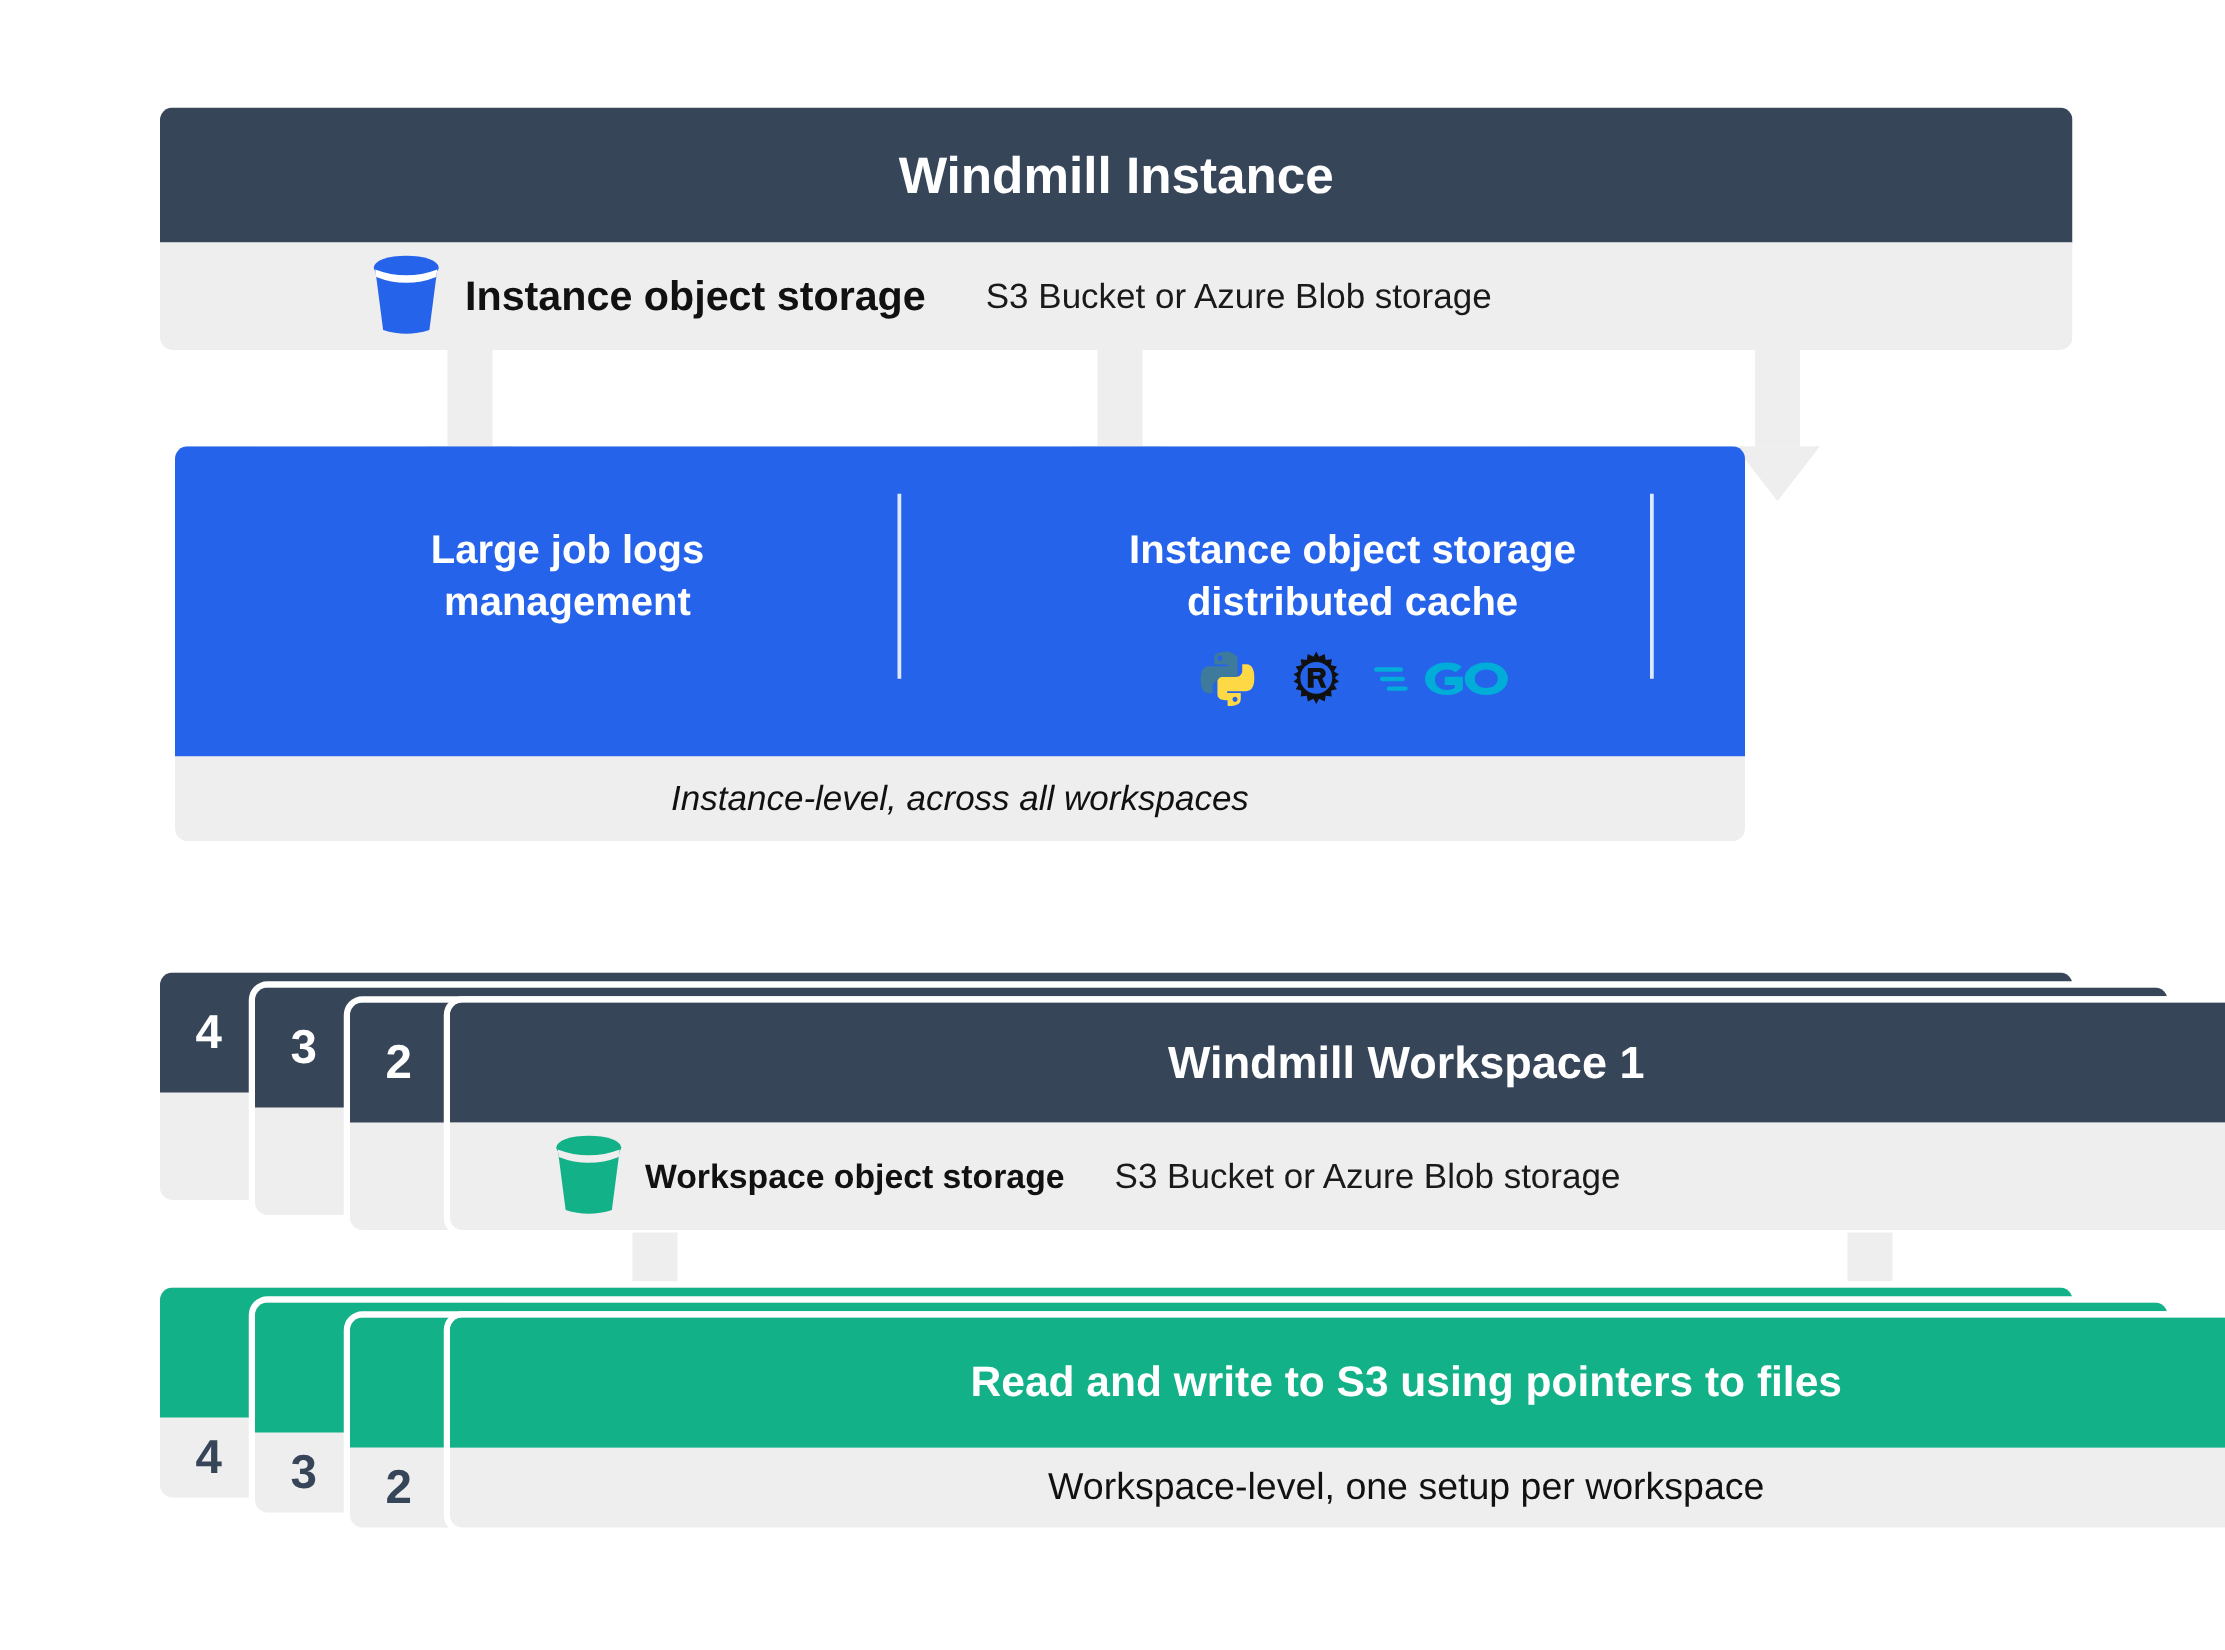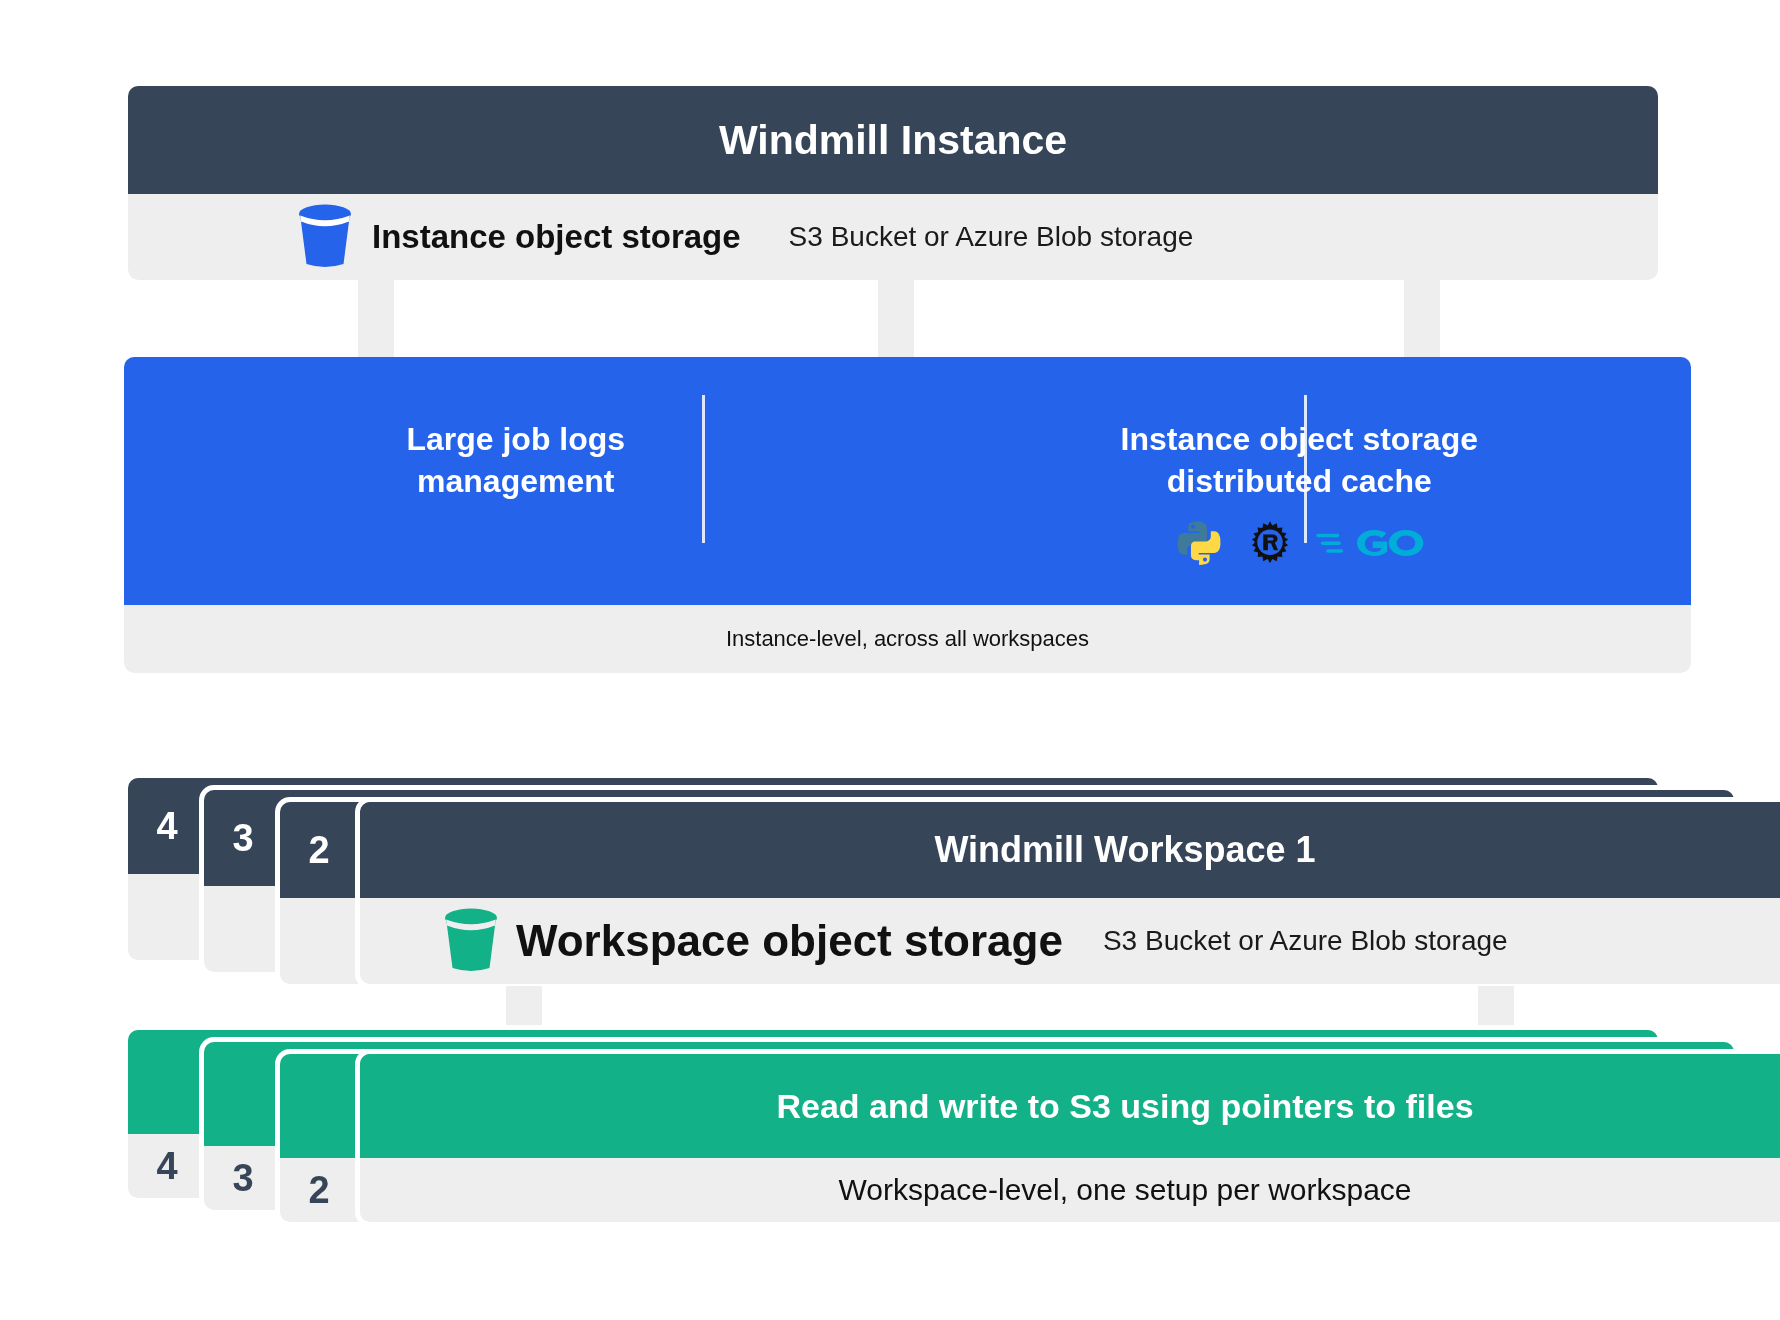--- a/index.html
+++ b/index.html
@@ -35,21 +35,21 @@
   #instance-storage-row {
     height: 86px; padding-left: 168px; gap: 18px;
   }
   #instance-storage-label { font-size: 33px; font-weight: bold; color: #111; }
   #instance-storage-sub { font-size: 28px; color: #1a1a1a; margin-left: 30px; }
 
   .bucket { display: inline-block; }
 
   
   #features-card {
-    position: absolute; left: 124px; top: 357px; width: 1567px;
+    position: absolute; left: 140px; top: 357px; width: 1256px;
     border-radius: 10px; overflow: hidden;
   }
   #features-blue {
     background: #2563eb;
     height: 248px;
     display: flex; align-items: flex-start;
     position: relative;
     padding-top: 62px;
   }
   .feature {
@@ -65,21 +65,21 @@
   .vdiv {
     position: absolute; top: 38px; width: 3px; height: 148px;
     background: #ffffff; opacity: .85;
   }
   #vdiv-1 { left: 578px; }
   #vdiv-2 { left: 1180px; }
   #lang-row {
     display: flex; align-items: center; gap: 22px; margin-top: 16px;
   }
   #features-footer {
-    height: 68px; justify-content: center; font-size: 22px; color: #111;
+    height: 68px; justify-content: center; font-size: 28px; color: #111; font-style: italic;
   }
 
   
   .arrow { position: absolute; }
   .arrow .stem { background: #eeeeee; width: 36px; }
   .arrow .head {
     width: 0; height: 0;
     border-left: 34px solid transparent;
     border-right: 34px solid transparent;
     border-top: 44px solid #eeeeee;
@@ -101,21 +101,21 @@
     display: flex; align-items: center; justify-content: center;
     height: 100%;
   }
   #ws-card {
     position: absolute; left: 232px; top: 24px; width: 1530px;
     border-radius: 10px; overflow: hidden;
     box-shadow: 0 0 0 5px #ffffff;
   }
   #ws-title { height: 96px; font-size: 36px; }
   #ws-storage-row { height: 86px; padding-left: 82px; gap: 16px; }
-  #ws-storage-label { font-size: 44px; font-weight: bold; color: #111; }
+  #ws-storage-label { font-size: 27px; font-weight: bold; color: #111; }
   #ws-storage-sub { font-size: 28px; color: #1a1a1a; margin-left: 24px; }
 
   
   #gr-stack { position: absolute; left: 128px; top: 1030px; }
   .gr-ghost {
     position: absolute;
     border-radius: 10px; overflow: hidden;
     background: #eeeeee;
     box-shadow: 0 0 0 5px #ffffff;
   }

